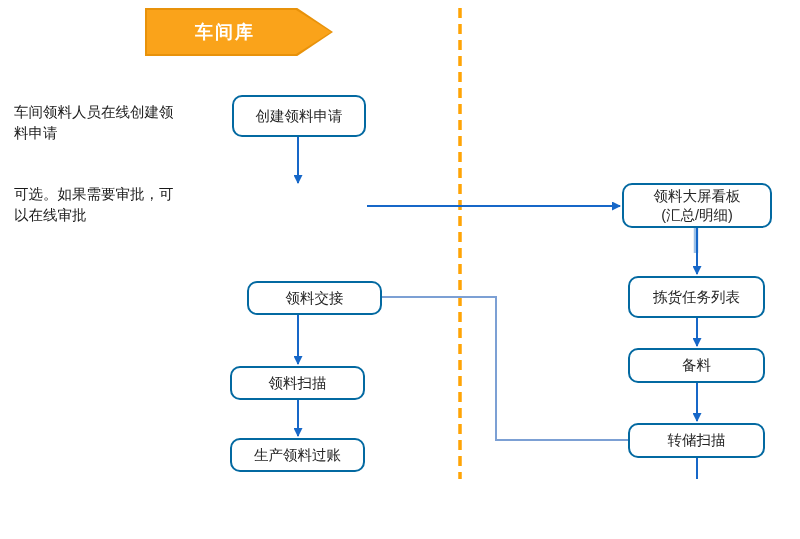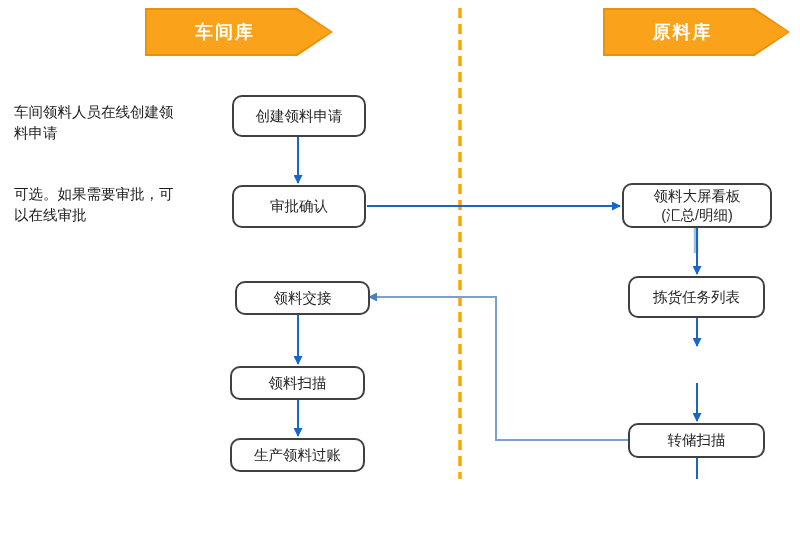--- a/index.html
+++ b/index.html
@@ -20,21 +20,21 @@
     padding-right:28px; box-sizing:border-box;
   }
   .lane-title { color:#ffffff; font-size:18px; font-weight:bold; letter-spacing:2px; }
 
   .annotation {
     position:absolute; z-index:2; color:#1a1a1a; font-size:14.5px; line-height:21px;
   }
 
   .flow-box {
     position:absolute; z-index:2; background:#ffffff;
-    border:2px solid #404040; border-radius:10px; box-sizing:border-box;
+    border:2px solid #0369a1; border-radius:10px; box-sizing:border-box;
     display:flex; flex-direction:column; align-items:center; justify-content:center;
     font-size:14.5px; color:#262626; line-height:19px; text-align:center;
   }
 </style>
 </head>
 <body>
 
 <div id="stage">
 
   <svg id="wires" width="800" height="539" viewBox="0 0 800 539">
@@ -67,55 +67,50 @@
     <line x1="298" y1="315" x2="298" y2="364" stroke="#1667C8" stroke-width="2" marker-end="url(#mDark)"></line>
 
     <line x1="298" y1="400" x2="298" y2="436" stroke="#1667C8" stroke-width="2" marker-end="url(#mDark)"></line>
   </svg>
 
   <div class="lane-banner" style="left:145px;top:8px;width:188px;height:48px">
     <div class="lane-banner-inner">
       <span class="lane-title">车间库</span>
     </div>
   </div>
-  <div class="lane-banner" style="left:603px;top:8px;width:187px;height:48px">
-    <div class="lane-banner-inner">
-      <span class="lane-title">原料库</span>
-    </div>
-  </div>
 
   <div class="annotation" style="left:14px;top:184px">
     <div>可选。如果需要审批，可</div>
     <div>以在线审批</div>
   </div>
   <div class="annotation" style="left:14px;top:102px">
     <div>车间领料人员在线创建领</div>
     <div>料申请</div>
   </div>
 
   <div class="flow-box" style="left:232px;top:95px;width:134px;height:42px">
     <span>创建领料申请</span>
   </div>
-  <div class="flow-box" style="left:232px;top:185px;width:134px;height:43px">
-    <span>审批确认</span>
-  </div>
-  <div class="flow-box" style="left:235px;top:281px;width:135px;height:34px">
+  <div class="flow-box" style="left:247px;top:281px;width:135px;height:34px">
     <span>领料交接</span>
   </div>
   <div class="flow-box" style="left:230px;top:366px;width:135px;height:34px">
     <span>领料扫描</span>
   </div>
   <div class="flow-box" style="left:622px;top:183px;width:150px;height:45px">
     <span>领料大屏看板</span>
     <span>(汇总/明细)</span>
   </div>
 
   <div class="flow-box" style="left:230px;top:438px;width:135px;height:34px">
     <span>生产领料过账</span>
   </div>
   <div class="flow-box" style="left:628px;top:276px;width:137px;height:42px">
     <span>拣货任务列表</span>
   </div>
+  <div class="flow-box" style="left:628px;top:348px;width:137px;height:35px">
+    <span>备料</span>
+  </div>
   <div class="flow-box" style="left:628px;top:423px;width:137px;height:35px">
     <span>转储扫描</span>
   </div>
 
 </div>
 
 </body></html>

